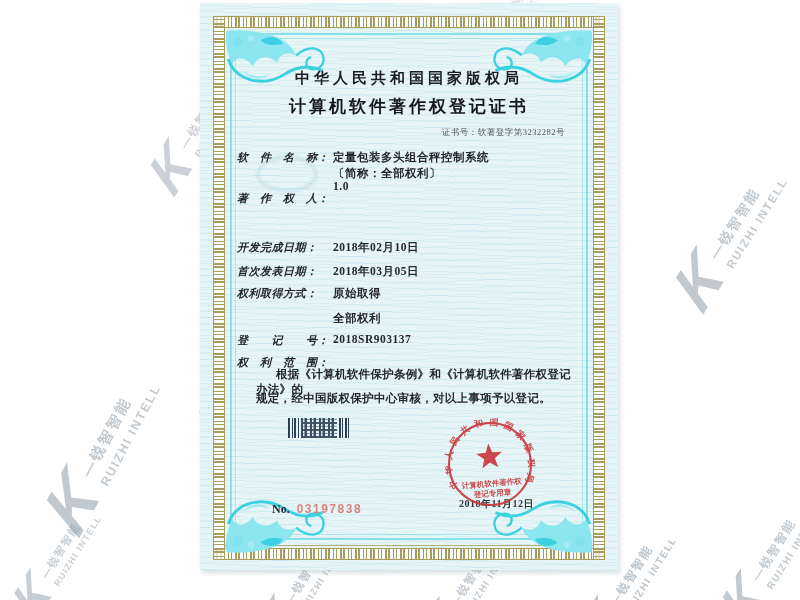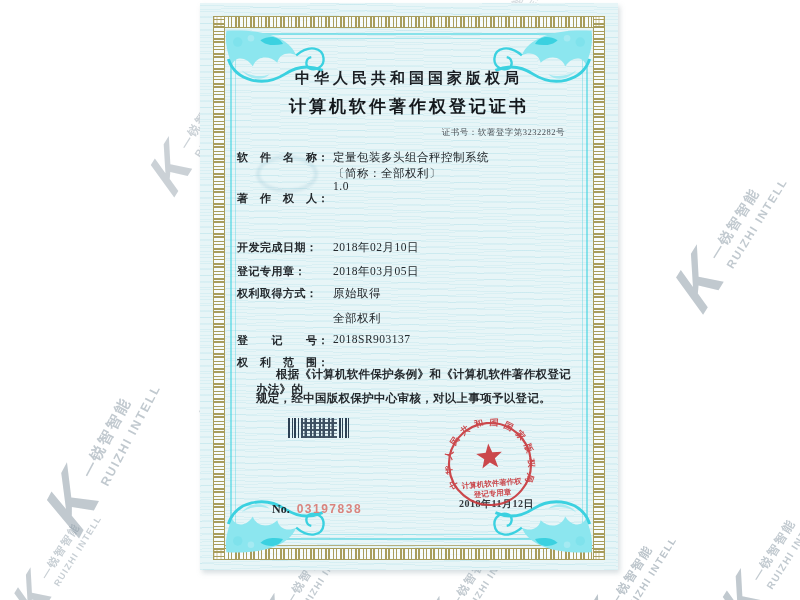--- a/index.html
+++ b/index.html
@@ -46,22 +46,22 @@
   .corner.bl{left:22px;bottom:14px;transform:scaleY(-1);}
   .corner.br{right:22px;bottom:14px;transform:scale(-1,-1);}
   .ghost{position:absolute;left:56px;top:152px;width:54px;height:30px;border-radius:50%;
          border:4px solid rgba(150,195,210,.25);filter:blur(1px);}
   
   .authority{position:absolute;left:0;right:0;top:66px;text-align:center;
              font-size:15px;font-weight:700;letter-spacing:4px;color:#1b1f24;}
   .cert-title{position:absolute;left:0;right:0;top:92px;text-align:center;
              font-size:17px;font-weight:700;letter-spacing:3px;color:#14181c;}
   .certno{position:absolute;right:53px;top:124px;font-size:8.5px;color:#4a5056;letter-spacing:.5px;}
-  .row-lbl{position:absolute;left:37px;font-size:11px;font-weight:600;letter-spacing:.5px;}
-  .row-val{position:absolute;left:133px;font-size:11.5px;font-weight:400;letter-spacing:.5px;text-align:right;}
+  .row-lbl{position:absolute;left:37px;font-size:11px;font-weight:600;letter-spacing:.5px;font-style:italic;}
+  .row-val{position:absolute;left:133px;font-size:11.5px;font-weight:700;letter-spacing:.5px;text-align:right;}
   .statement-line{position:absolute;left:56px;width:326px;font-size:11.5px;font-weight:600;
                   letter-spacing:.3px;}
   .indent{text-indent:20px;}
   
   .barcode{position:absolute;left:88px;top:415px;width:62px;height:20px;display:flex;gap:2px;}
   .bc-start,.bc-stop{width:11px;height:100%;
      background:repeating-linear-gradient(90deg,var(--barcode-ink) 0 2px,transparent 2px 3.5px,
        var(--barcode-ink) 3.5px 4.5px,transparent 4.5px 6px);}
   .bc-mid{flex:1;height:100%;opacity:.92;
      background:
@@ -222,21 +222,21 @@
     <div class="row-lbl" style="top:147px;">软　件　名　称：</div>
     <div class="row-val" style="top:147px;">定量包装多头组合秤控制系统</div>
     <div class="row-val" style="top:163px;">〔简称：全部权利〕</div>
     <div class="row-val" style="top:177px;">1.0</div>
 
     <div class="row-lbl" style="top:188px;">著　作　权　人：</div>
 
     <div class="row-lbl" style="top:237px;">开发完成日期：</div>
     <div class="row-val" style="top:237px;">2018年02月10日</div>
 
-    <div class="row-lbl" style="top:261px;">登记专用章：</div>
+    <div class="row-lbl" style="top:261px;">首次发表日期：</div>
     <div class="row-val" style="top:261px;">2018年03月05日</div>
 
     <div class="row-lbl" style="top:283px;">权利取得方式：</div>
     <div class="row-val" style="top:283px;">原始取得</div>
 
     <div class="row-lbl" style="top:308px;margin-top:44px;">权　利　范　围：</div>
     <div class="row-val" style="top:308px;">全部权利</div>
 
     <div class="row-lbl" style="top:330px;">登　　记　　号：</div>
     <div class="row-val" style="top:330px;">2018SR903137</div>

